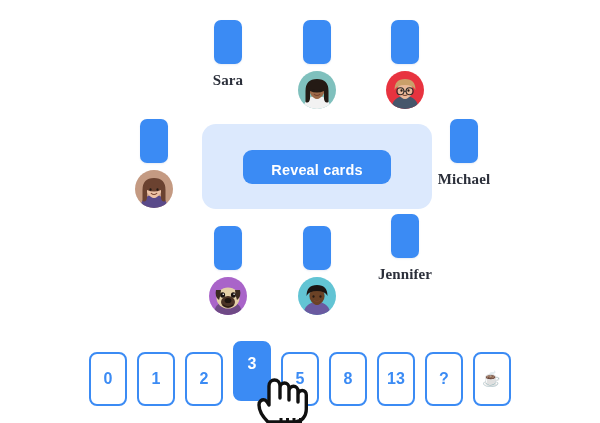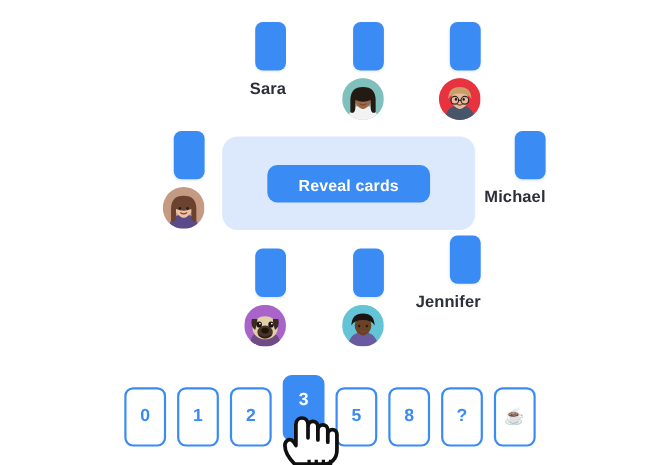--- a/index.html
+++ b/index.html
@@ -19,22 +19,23 @@
     position: relative;
     width: 600px;
     height: 423px;
   }
 
   
   .seat {
     position: absolute;
     display: flex;
     flex-direction: column;
-    align-items: flex-end;
+    align-items: center;
     width: 64px;
+    font-family: Liberation Serif, serif;
   }
 
   .card-back {
     width: 28px;
     height: 44px;
     border-radius: 7px;
     background: #3b8bf4;
     box-shadow: 0 1px 2px rgba(40,80,160,0.10);
   }
 
@@ -247,20 +248,21 @@
       </div>
     </div>
 
   <div id="deck">
       <div class="deck-card">0</div>
       <div class="deck-card">1</div>
       <div class="deck-card">2</div>
       <div class="deck-card selected">3</div>
       <div class="deck-card">5</div>
       <div class="deck-card">8</div>
+      <div class="deck-card">13</div>
       <div class="deck-card">?</div>
       <div class="deck-card emoji">☕</div>
     </div>
 
   <div id="hand-cursor">
     <svg viewBox="0 0 60 48" xmlns="http://www.w3.org/2000/svg">
       <path d="M14 46 C8 40 5 34 5 29 C5 25 8 23 11 24 C13 25 14 27 15 29
                L15 10 C15 6.5 17.5 4 20.5 4 C23.5 4 26 6.5 26 10
                L26 22 L26 12 C26 9 28 7 30.5 7 C33 7 35 9 35 12
                L35 24 L35 15 C35 12.2 37 10.2 39.5 10.2 C42 10.2 44 12.2 44 15

